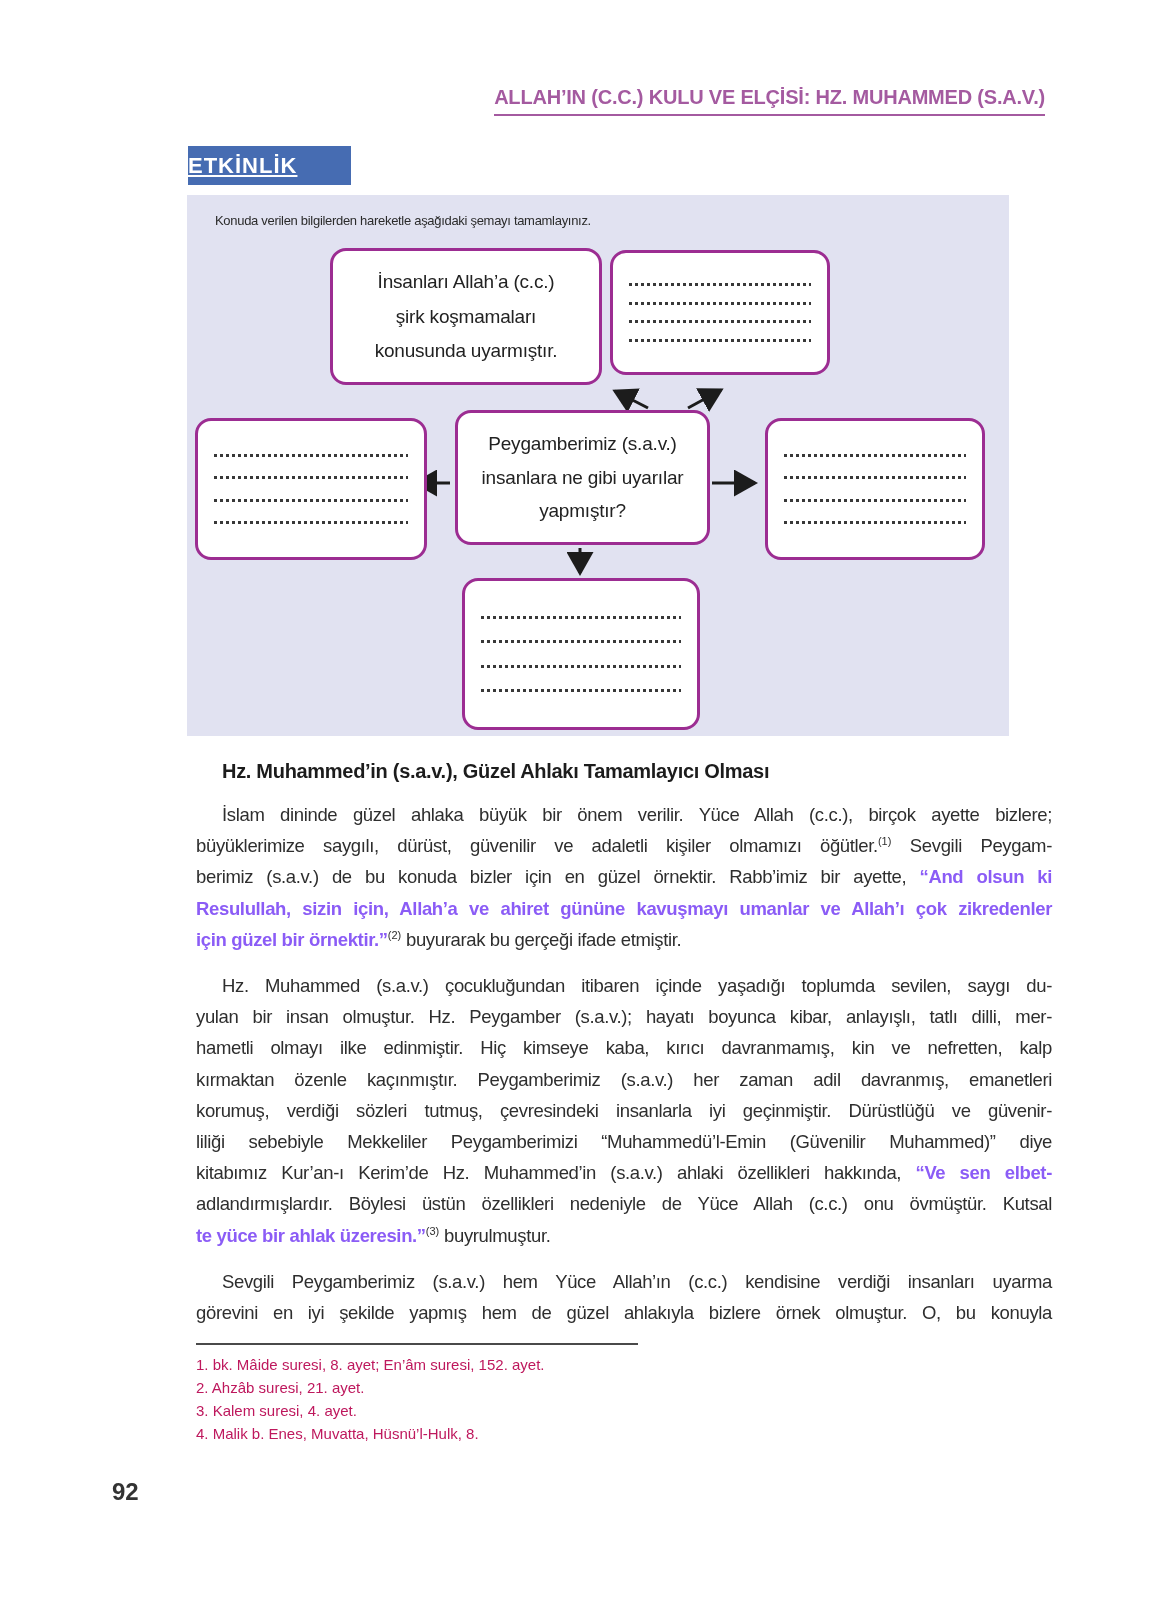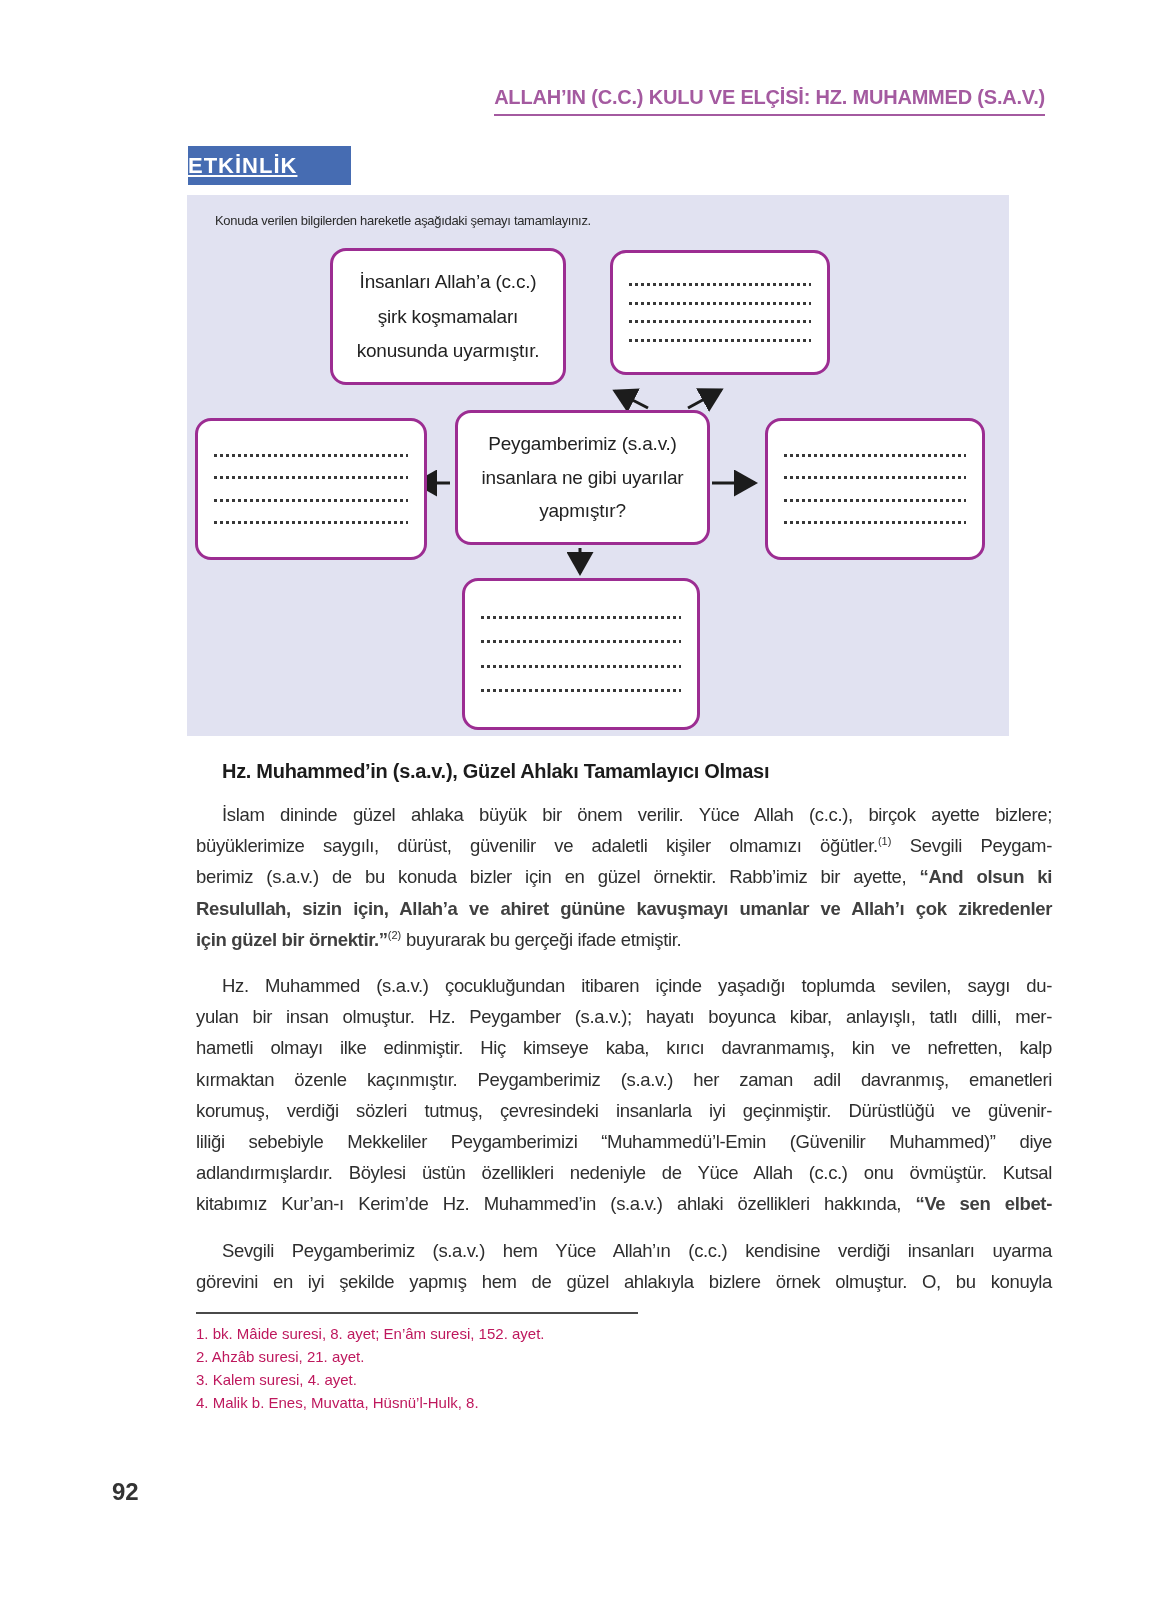--- a/index.html
+++ b/index.html
@@ -40,41 +40,41 @@
     border:3px solid var(--c-box_border,#9c2d92);
     border-radius:16px;box-sizing:border-box;
     display:flex;flex-direction:column;justify-content:space-evenly;
   }
   .dbox.textbox{ text-align:center;font-size:19px;letter-spacing:-0.2px;color:#222; padding:8px 6px;}
   .dbox.dotbox{ padding:14px 16px; }
   .dotline{
     height:3px;width:100%;
     background-image:repeating-linear-gradient(90deg,#383838 0 3px,transparent 3px 6px);
   }
-  .box-top-left  {left:143px;top:53px; width:236px;height:137px;}
+  .box-top-left  {left:143px;top:53px; width:272px;height:137px;}
   .box-top-right {left:423px;top:55px; width:220px;height:125px;}
   .box-center    {left:268px;top:215px;width:255px;height:135px;}
   .box-left      {left:8px;  top:223px;width:232px;height:142px;}
   .box-right     {left:578px;top:223px;width:220px;height:142px;}
   .box-bottom    {left:275px;top:383px;width:238px;height:152px;}
   .arrows{position:absolute;left:0;top:0;width:822px;height:541px;pointer-events:none;}
   
   .article{position:absolute;left:196px;top:760px;width:856px;}
   .article-heading{
     font-size:20px;font-weight:bold;letter-spacing:-0.3px;color:#1c1c1c;
     margin:0 0 16px 26px;
   }
   .para{margin:0 0 15px 0;}
   .tline{
     font-size:18.5px;line-height:31.2px;letter-spacing:-0.35px;
     text-align:justify;color:#2e2e2e;
   }
   .tline.jl{text-align-last:justify;}
   .tline.ind{text-indent:26px;}
-  .tline .b{font-weight:bold;color:#404040;}
+  .tline .b{font-weight:bold;color:#8b5cf6;}
   .tline sup{font-size:11px;letter-spacing:0;line-height:0;}
   
   .footnotes{margin-top:14px;}
   .fnrule{width:442px;border-top:2px solid #4a4a4a;margin:0 0 8px 0;}
   .fnote{font-size:15px;line-height:23px;color:#be185d;letter-spacing:0;}
   
   .page-number{
     position:absolute;left:112px;top:1478px;
     font-size:24px;font-weight:bold;color:#333;
   }
@@ -150,22 +150,23 @@
           <div class="tline jl"><span class="b">Resulullah, sizin için, Allah’a ve ahiret gününe kavuşmayı umanlar ve Allah’ı çok zikredenler</span></div>
           <div class="tline"><span class="b">için güzel bir örnektir.”</span><sup>(2)</sup><span> buyurarak bu gerçeği ifade etmiştir.</span></div>
         </div>
         <div class="para">
           <div class="tline jl ind"><span>Hz. Muhammed (s.a.v.) çocukluğundan itibaren içinde yaşadığı toplumda sevilen, saygı du-</span></div>
           <div class="tline jl"><span>yulan bir insan olmuştur. Hz. Peygamber (s.a.v.); hayatı boyunca kibar, anlayışlı, tatlı dilli, mer-</span></div>
           <div class="tline jl"><span>hametli olmayı ilke edinmiştir. Hiç kimseye kaba, kırıcı davranmamış, kin ve nefretten, kalp</span></div>
           <div class="tline jl"><span>kırmaktan özenle kaçınmıştır. Peygamberimiz (s.a.v.) her zaman adil davranmış, emanetleri</span></div>
           <div class="tline jl"><span>korumuş, verdiği sözleri tutmuş, çevresindeki insanlarla iyi geçinmiştir. Dürüstlüğü ve güvenir-</span></div>
           <div class="tline jl"><span>liliği sebebiyle Mekkeliler Peygamberimizi “Muhammedü’l-Emin (Güvenilir Muhammed)” diye</span></div>
+          <div class="tline jl"><span>kitabımız Kur’an-ı Kerim’de Hz. Muhammed’in (s.a.v.) ahlaki özellikleri hakkında, </span><span class="b">“Ve sen elbet-</span></div>
           <div class="tline jl"><span>adlandırmışlardır. Böylesi üstün özellikleri nedeniyle de Yüce Allah (c.c.) onu övmüştür. Kutsal</span></div>
-          <div class="tline jl"><span>kitabımız Kur’an-ı Kerim’de Hz. Muhammed’in (s.a.v.) ahlaki özellikleri hakkında, </span><span class="b">“Ve sen elbet-</span></div>
+          <div class="tline"><span class="b">te yüce bir ahlak üzeresin.”</span><sup>(3)</sup><span> buyrulmuştur.</span></div>
         </div>
         <div class="para">
           <div class="tline jl ind"><span>Sevgili Peygamberimiz (s.a.v.) hem Yüce Allah’ın (c.c.) kendisine verdiği insanları uyarma</span></div>
           <div class="tline jl"><span>görevini en iyi şekilde yapmış hem de güzel ahlakıyla bizlere örnek olmuştur. O, bu konuyla</span></div>
         </div>
       </div>
     <div class="footnotes">
       <div class="fnrule"></div>
       <div id="footnote-list">
           <div class="fnote">1. bk. Mâide suresi, 8. ayet; En’âm suresi, 152. ayet.</div>

